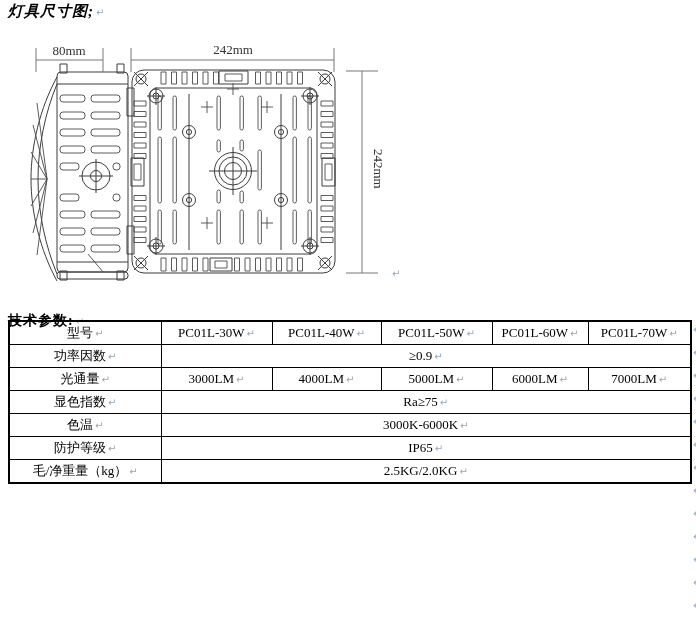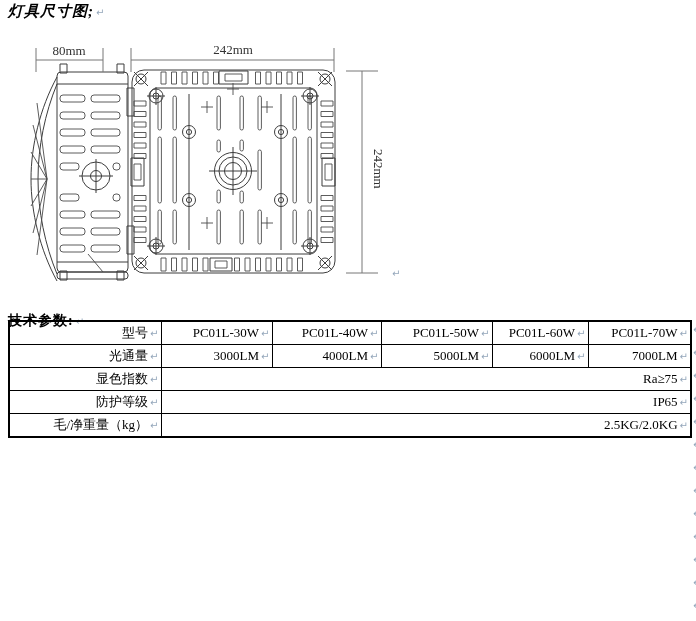--- a/index.html
+++ b/index.html
@@ -20,22 +20,22 @@
   .drawing-end-pm{position:absolute;left:390px;top:268px;}
   table.spec{
     position:absolute;left:8px;top:320px;width:683px;
     border-collapse:collapse;table-layout:fixed;
     font-size:13px;border:2px solid #000;
   }
   table.spec td{
     border:1px solid #000;height:22px;padding:0 2px;
     overflow:hidden;white-space:nowrap;
   }
-  td.lbl{text-align:right;padding-left:6px;margin-left:31px;}
-  td.val{text-align:right;}
+  td.lbl{text-align:center;padding-left:6px;margin-left:31px;}
+  td.val{text-align:center;}
   .edge-pm span{position:absolute;left:691px;}
 </style>
 </head>
 <body>
 
 <div class="title">
   <span>灯具尺寸图;</span><span class="pm">↵</span>
 </div>
 
 <svg class="drawing" width="696" height="300" viewBox="0 0 696 300">
@@ -280,30 +280,38 @@
   <tbody>
     <tr>
       <td class="lbl"><span>型号</span><span class="pm">↵</span></td>
       <td class="val"><span>PC01L-30W</span><span class="pm">↵</span></td>
       <td class="val"><span>PC01L-40W</span><span class="pm">↵</span></td>
       <td class="val"><span>PC01L-50W</span><span class="pm">↵</span></td>
       <td class="val"><span>PC01L-60W</span><span class="pm">↵</span></td>
       <td class="val"><span>PC01L-70W</span><span class="pm">↵</span></td>
     </tr>
     <tr>
+      <td class="lbl"><span>功率因数</span><span class="pm">↵</span></td>
+      <td class="val" colspan="5"><span>≥0.9</span><span class="pm">↵</span></td>
+    </tr>
+    <tr>
       <td class="lbl"><span>光通量</span><span class="pm">↵</span></td>
       <td class="val"><span>3000LM</span><span class="pm">↵</span></td>
       <td class="val"><span>4000LM</span><span class="pm">↵</span></td>
       <td class="val"><span>5000LM</span><span class="pm">↵</span></td>
       <td class="val"><span>6000LM</span><span class="pm">↵</span></td>
       <td class="val"><span>7000LM</span><span class="pm">↵</span></td>
     </tr>
     <tr>
       <td class="lbl"><span>显色指数</span><span class="pm">↵</span></td>
       <td class="val" colspan="5"><span>Ra≥75</span><span class="pm">↵</span></td>
+    </tr>
+    <tr>
+      <td class="lbl"><span>色温</span><span class="pm">↵</span></td>
+      <td class="val" colspan="5"><span>3000K-6000K</span><span class="pm">↵</span></td>
     </tr>
     <tr>
       <td class="lbl"><span>防护等级</span><span class="pm">↵</span></td>
       <td class="val" colspan="5"><span>IP65</span><span class="pm">↵</span></td>
     </tr>
     <tr>
       <td class="lbl"><span>毛/净重量（kg）</span><span class="pm">↵</span></td>
       <td class="val" colspan="5"><span>2.5KG/2.0KG</span><span class="pm">↵</span></td>
     </tr>
   </tbody>

